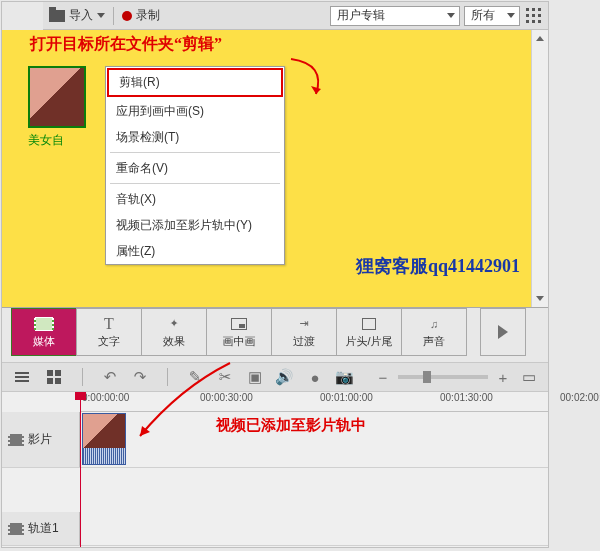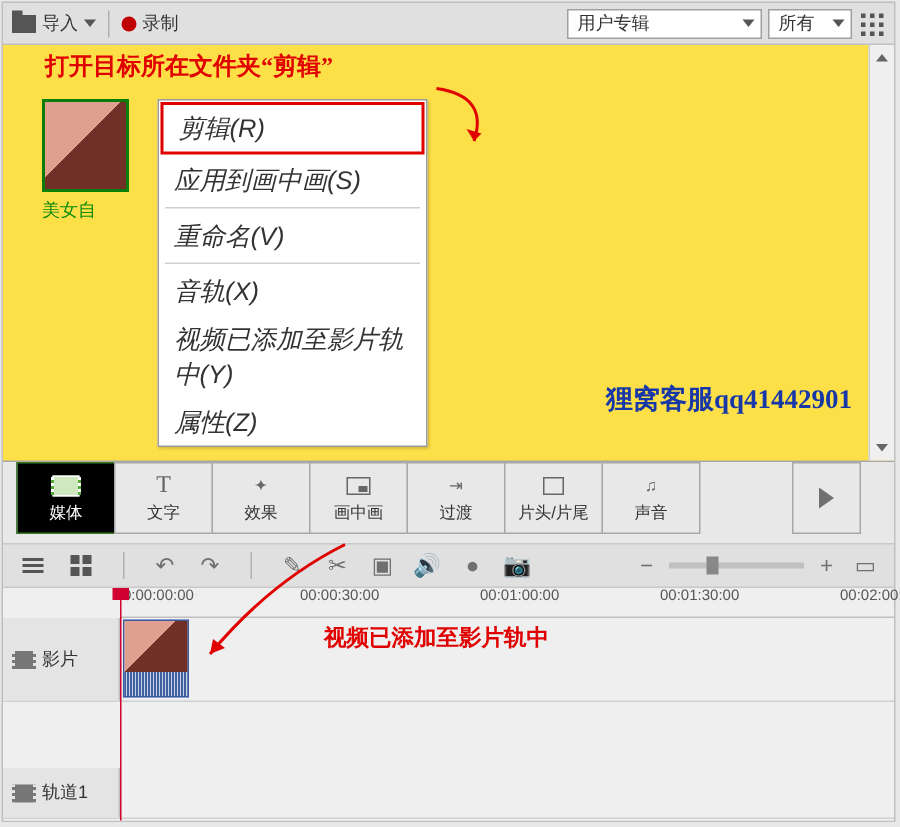--- a/index.html
+++ b/index.html
@@ -3,30 +3,30 @@
 <meta charset="utf-8">
 <style>
   * { box-sizing: border-box; margin: 0; padding: 0; }
   body {
     width: 600px; height: 551px;
     font-family: "Microsoft YaHei", Arial, sans-serif;
     font-size: 12px; color: #333;
     background: #e8e8e8;
     position: relative; overflow: hidden;
   }
-  .main-wrap { border: 1px solid #c0c0c0; width: 596px; height: 547px; margin: 1px; background: #e8e8e8; position: relative; }
+  .main-wrap { border: 1px solid #c0c0c0; width: 548px; height: 547px; margin: 1px; background: #e8e8e8; position: relative; padding-left: 41px; }
 
   .topbar { height: 28px; background: #e0e0e0; border-bottom: 1px solid #c0c0c0; display: flex; align-items: center; padding: 0 6px; }
   .topbar .folder-grp { display: flex; align-items: center; gap: 4px; }
   .folder-icon { width: 16px; height: 12px; background: #555; position: relative; }
   .folder-icon::before { content: ""; position: absolute; top: -3px; left: 0; width: 7px; height: 3px; background: #555; }
   .caret-down { width:0;height:0;border-left:4px solid transparent;border-right:4px solid transparent;border-top:5px solid #555; }
   .rec-dot { width:10px;height:10px;border-radius:50%;background:#c00000;display:inline-block; }
   .sep { width:1px; height:18px; background:#b0b0b0; margin:0 8px; }
-  .topbar-right { margin-left:auto; display:flex; align-items:center; gap:4px; }
+  .topbar-right { margin-left:auto; display:flex; align-items:flex-start; gap:4px; }
   .dd { background:#fff; border:1px solid #a0a0a0; height:20px; display:flex; align-items:center; padding:0 4px 0 6px; font-size:12px; }
   .dd .caret-down { margin-left:4px; }
   .dd1 { width:130px; }
   .dd2 { width:56px; }
   .grip-icon { width:18px;height:18px;display:inline-block;position:relative; }
   .grip-icon span { position:absolute;width:3px;height:3px;background:#555; }
   .grip-icon span:nth-child(1){top:2px;left:2px}.grip-icon span:nth-child(2){top:2px;left:8px}.grip-icon span:nth-child(3){top:2px;left:14px}
   .grip-icon span:nth-child(4){top:8px;left:2px}.grip-icon span:nth-child(5){top:8px;left:8px}.grip-icon span:nth-child(6){top:8px;left:14px}
   .grip-icon span:nth-child(7){top:14px;left:2px}.grip-icon span:nth-child(8){top:14px;left:8px}.grip-icon span:nth-child(9){top:14px;left:14px}
 
@@ -34,29 +34,29 @@
   .scroll-v { position:absolute; right:0; top:0; bottom:0; width:17px; background:#efefef; border-left:1px solid #d0d0d0; }
   .scroll-v .arrow-up,.scroll-v .arrow-dn{height:17px;display:flex;align-items:center;justify-content:center;}
   .scroll-v .arrow-up::before{content:"";border-left:4px solid transparent;border-right:4px solid transparent;border-bottom:5px solid #666;}
   .scroll-v .arrow-dn::before{content:"";border-left:4px solid transparent;border-right:4px solid transparent;border-top:5px solid #666;}
 
   .thumb { position:absolute; top:36px; left:26px; width:58px; height:62px; border:2px solid #0b7d0b; background:#222;}
   .thumb-img { width:100%;height:100%;background:linear-gradient(135deg,#e0a090 0 45%,#703028 45% 100%); position:relative;}
   .thumb-label { position:absolute; top:102px; left:26px; color:#0b8a0b; font-size:12px; }
 
   .ctx-menu { position:absolute; top:64px; left:103px; width:180px; background:#fff; border:1px solid #9c9c9c; box-shadow:1px 1px 2px rgba(0,0,0,.2); }
-  .ctx-item { padding:4px 10px; font-size:17px; border-top:1px solid transparent;font-style:italic; }
+  .ctx-item { padding:4px 10px; font-size:12px; border-top:1px solid transparent; }
   .ctx-item.hl { border:2px solid #e00000; margin:1px; }
   .ctx-div { height:1px; background:#d0d0d0; margin:2px 4px; }
 
   .watermark { position:absolute; top:252px; right:28px; color:#1838a8; font-size:18px; font-weight:bold; font-family:SimSun,serif; }
 
   .tabs { position:absolute; top:306px; left:9px; height:48px; display:flex; }
   .tab { width:66px; border:1px solid #a8a8a8; background:#e8e8e8; display:flex; flex-direction:column; align-items:center; justify-content:center; font-size:11px; gap:2px; margin-right:-1px;}
-  .tab.act { background:#000000; color:#fff; border-color:#3a7a24;}
+  .tab.act { background:#be185d; color:#fff; border-color:#3a7a24;}
   .tab-icon { width:22px; height:16px; display:flex; align-items:center; justify-content:center;}
   .film-ic { width:18px;height:14px;background:#d0e8c0;border:1px solid #fff;position:relative;}
   .film-ic::before,.film-ic::after{content:"";position:absolute;width:2px;height:100%;background:repeating-linear-gradient(#fff 0 2px,#56a83a 2px 4px);top:0;}
   .film-ic::before{left:-2px}.film-ic::after{right:-2px}
   .add-btn { position:absolute; top:306px; right:22px; width:46px; height:48px; background:#e8e8e8; border:1px solid #a8a8a8; display:flex; align-items:center; justify-content:center;}
   .play-tri { width:0;height:0;border-top:7px solid transparent;border-bottom:7px solid transparent;border-left:10px solid #707070;}
 
   .tool-row { position:absolute; top:360px; left:0; right:0; height:30px; background:#e0e0e0; border-top:1px solid #c8c8c8; border-bottom:1px solid #c8c8c8; display:flex; align-items:center; padding:0 8px; gap:8px;}
   .view-btn { width:24px;height:20px;border:1px solid transparent;display:flex;align-items:center;justify-content:center;}
   .bars3 { width:14px; display:flex; flex-direction:column; gap:2px;}
@@ -132,20 +132,21 @@
     </div>
     <div class="thumb">
       <div class="thumb-img"></div>
     </div>
     <div class="thumb-label">美女自</div>
   </div>
 
   <div class="ctx-menu">
     <div class="ctx-item hl">剪辑(R)</div>
     <div class="ctx-item">应用到画中画(S)</div>
+    <div class="ctx-item">场景检测(T)</div>
     <div class="ctx-div"></div>
     <div class="ctx-item">重命名(V)</div>
     <div class="ctx-div"></div>
     <div class="ctx-item">音轨(X)</div>
     <div class="ctx-item">视频已添加至影片轨中(Y)</div>
     <div class="ctx-item">属性(Z)</div>
   </div>
 
   <div class="watermark">狸窝客服qq41442901</div>
 

